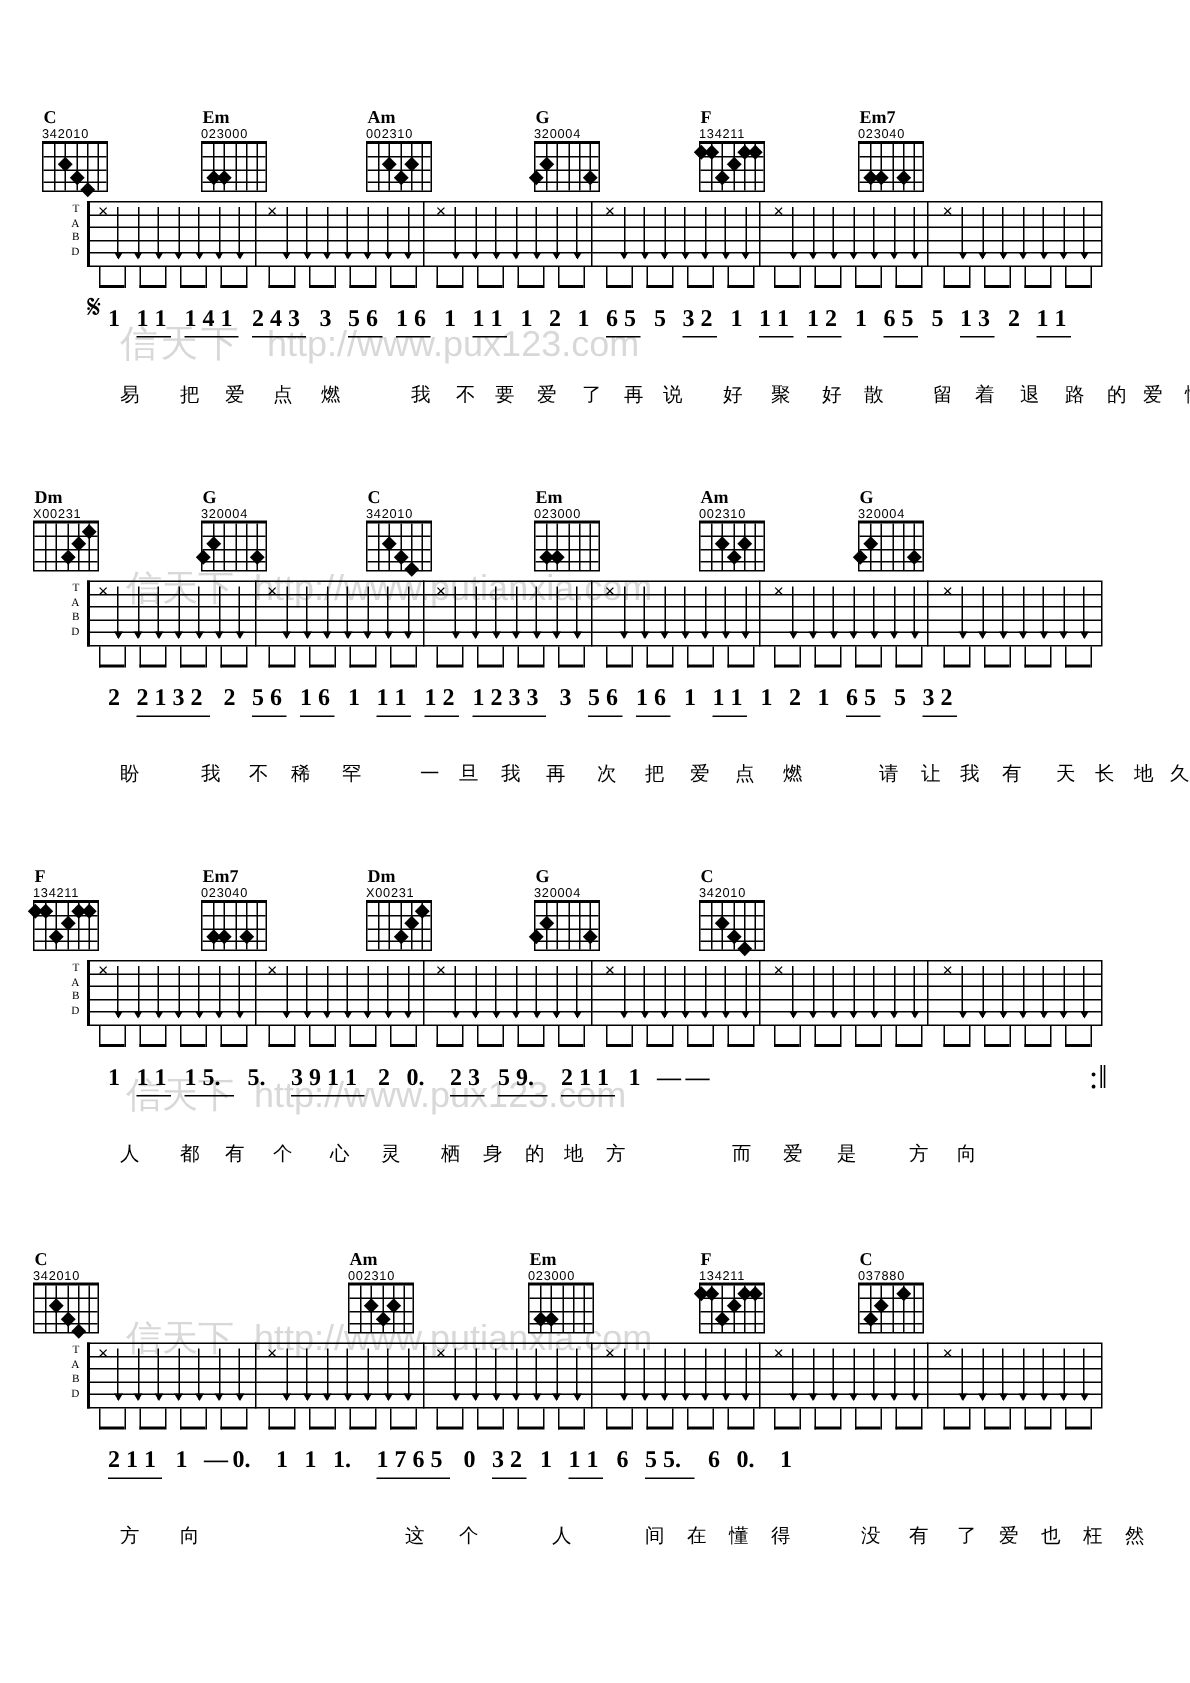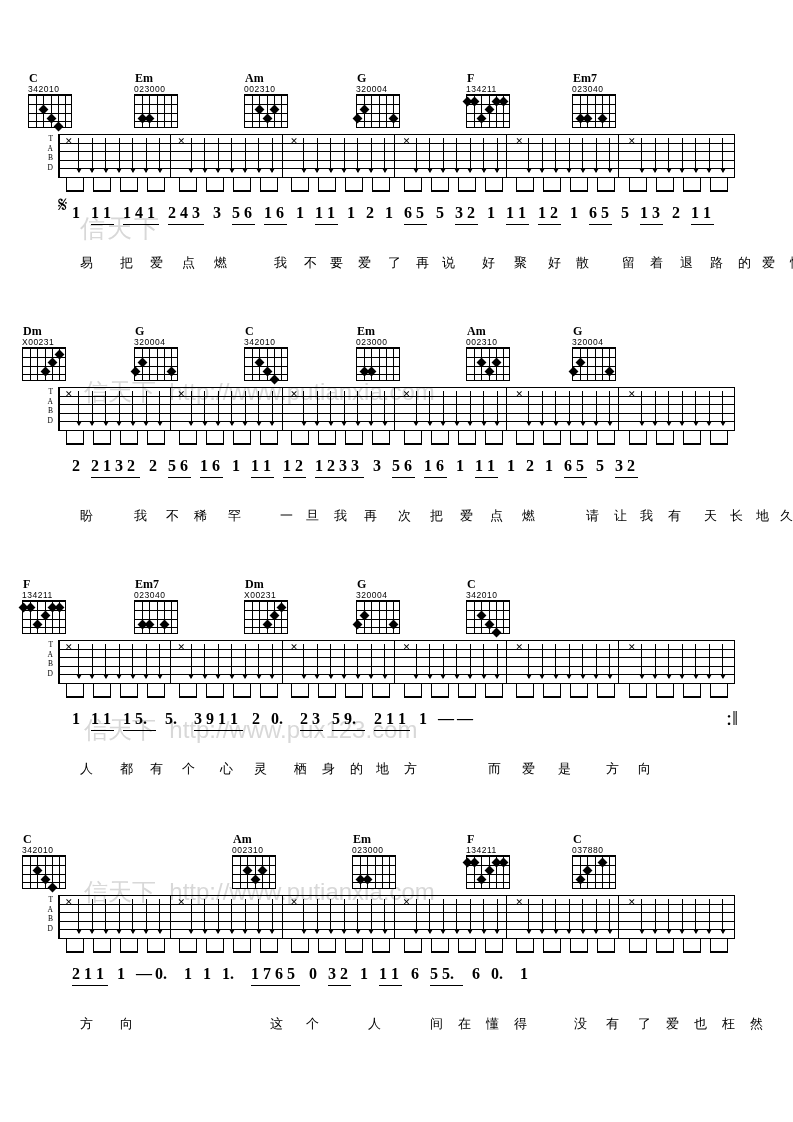--- a/index.html
+++ b/index.html
@@ -100,20 +100,21 @@
   .repeatsign {
     position:absolute; font-family:"Liberation Serif", serif; font-size:22px;
   }
 </style>
 </head>
 <body>
 
 <div class="page">
 
   <div class="wm big" style="left:80px; top:212px;">信天下</div>
+  <div class="wm url" style="left:178px; top:216px;">http://www.pux123.com</div>
   <div class="wm url" style="left:84px; top:376px;">信天下 &nbsp;http://www.putianxia.com</div>
   <div class="wm url" style="left:84px; top:714px;">信天下 &nbsp;http://www.pux123.com</div>
   <div class="wm url" style="left:84px; top:876px;">信天下 &nbsp;http://www.putianxia.com</div>
 
   <div class="system" id="sys1" style="top:72px;">
     <div class="chords">
         <div class="chord" style="left: 28px;">
           <div class="cname">C</div>
           <div class="cfing">342010</div>
           <div class="grid">

